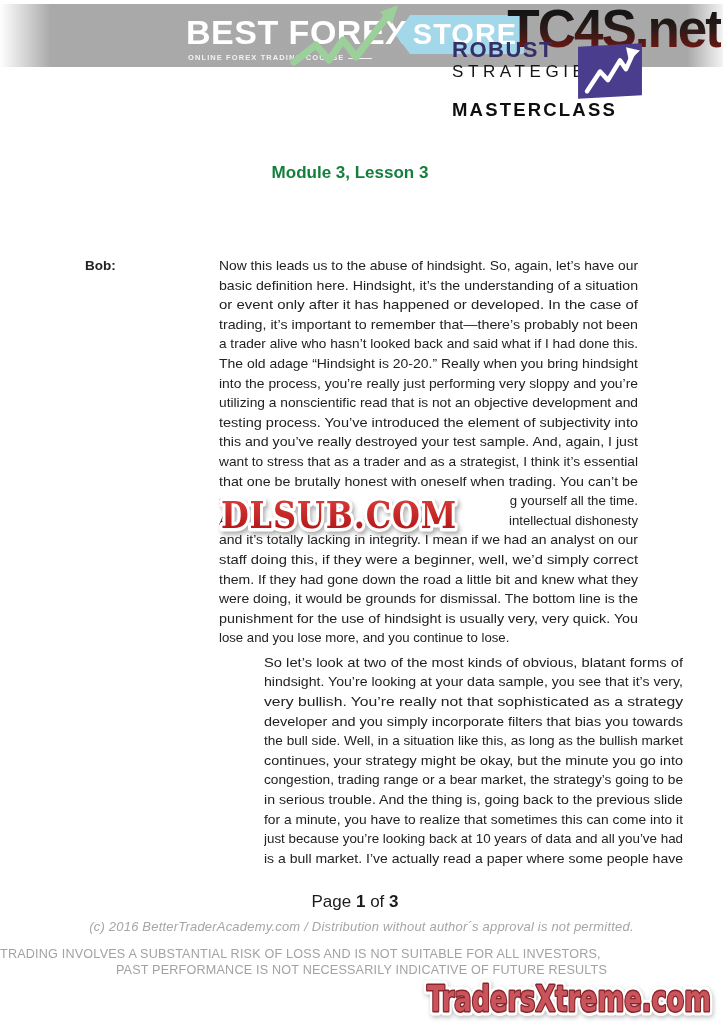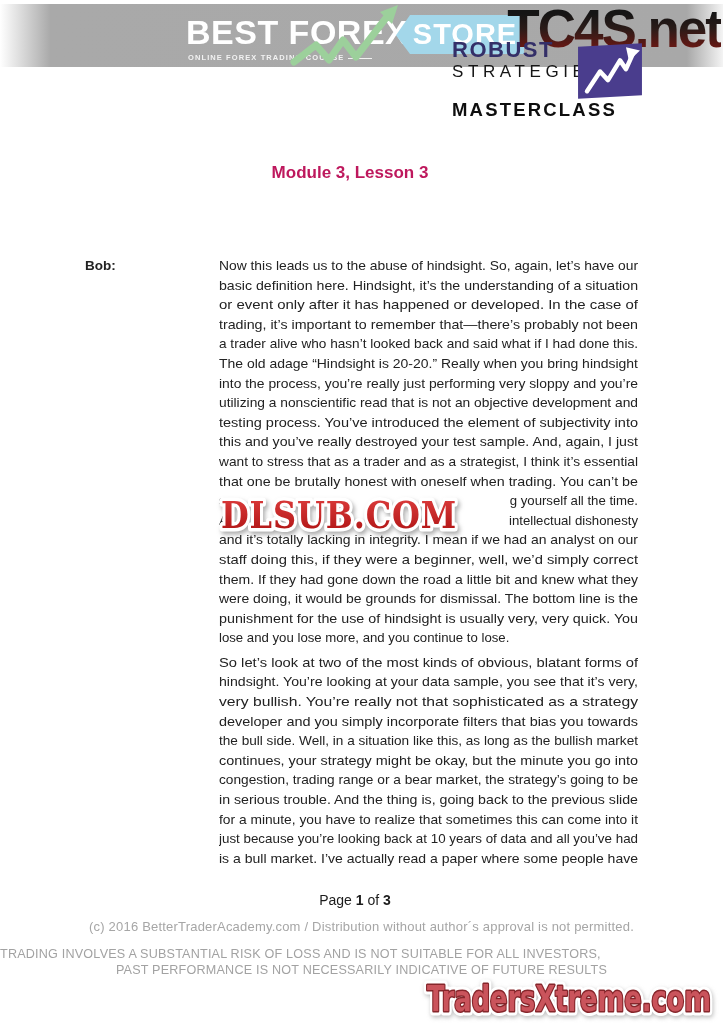--- a/index.html
+++ b/index.html
@@ -27,37 +27,37 @@
   
   .brsm{position:absolute;left:452px;top:40px;width:200px;}
   .brsm-building{font-size:15.5px;font-weight:700;letter-spacing:3px;color:#141414;white-space:nowrap;}
   .brsm-robust{font-size:22px;font-weight:700;letter-spacing:1.5px;color:#342f68;margin-top:-3px;white-space:nowrap;}
   .brsm-strategies{font-size:17px;font-weight:400;letter-spacing:4.6px;color:#161616;margin-top:-1px;white-space:nowrap;}
   .brsm-masterclass{font-size:18.5px;font-weight:700;letter-spacing:2.2px;color:#0e0e0e;margin-top:17px;white-space:nowrap;}
   .brsm-square{position:absolute;left:126px;top:5px;width:64px;height:52px;background:#4a3d8d;
                transform:rotate(-3deg) skewX(-3deg);}
 
   
-  .doc-title{position:absolute;left:0;top:163px;width:700px;text-align:center;font-size:17px;font-weight:700;color:#be185d;}
+  .doc-title{position:absolute;left:0;top:163px;width:700px;text-align:center;font-size:17px;font-weight:700;color:#15803d;}
   .doc-subtitle{position:absolute;left:0;top:199px;width:723px;text-align:center;font-size:17px;font-weight:700;color:#111;}
   .speaker{position:absolute;left:85px;top:258px;font-size:13.5px;font-weight:700;color:#222;}
   .textcol{position:absolute;left:219px;top:256px;width:419px;}
   .textcol svg{display:block;}
   .tl-text{font-family:"Liberation Sans",sans-serif;font-size:13.2px;fill:#222;}
-  .para2{margin-top:5px;}
+  .para2{margin-top:5px;margin-left:45px;}
 
   
   .dlsub-wrap{position:absolute;left:211px;top:488px;filter:drop-shadow(2px 3px 2px rgba(110,110,110,.55));}
   .dlsub-text{font-family:"DejaVu Serif",serif;font-size:37px;font-weight:700;letter-spacing:1px;
               paint-order:stroke;stroke:#ffffff;stroke-width:7px;stroke-linejoin:round;}
 
   
-  .page-num{position:absolute;left:0;top:892px;width:710px;text-align:center;font-size:14px;color:#1c1c1c;}
+  .page-num{position:absolute;left:0;top:892px;width:710px;text-align:center;font-size:17px;color:#1c1c1c;}
   .page-num b{font-weight:700;}
-  .copyright{position:absolute;left:0;top:919px;width:723px;text-align:center;font-size:13px;color:#a6a6a6;letter-spacing:.2px;}
+  .copyright{position:absolute;left:0;top:919px;width:723px;text-align:center;font-size:13px;color:#a6a6a6;letter-spacing:.2px;font-style:italic;}
   .disclaimer1{position:absolute;left:0;top:947px;width:723px;font-size:12.6px;color:#a2a2a2;letter-spacing:.2px;}
   .disclaimer2{position:absolute;left:0;top:963px;width:723px;text-align:center;font-size:12.6px;color:#a2a2a2;letter-spacing:.2px;}
 
   .tx-wrap{position:absolute;right:4px;top:977px;filter:drop-shadow(1px 2px 2px rgba(130,130,130,.5));}
   .tx-back{font-family:"DejaVu Sans",sans-serif;font-size:35px;font-weight:700;
            stroke:#ffffff;stroke-width:9px;stroke-linejoin:round;fill:#ffffff;}
   .tx-front{font-family:"DejaVu Sans",sans-serif;font-size:35px;font-weight:700;
             paint-order:stroke;stroke:#86262b;stroke-width:3px;stroke-linejoin:round;fill:#ca545c;}
 </style>
 </head>

